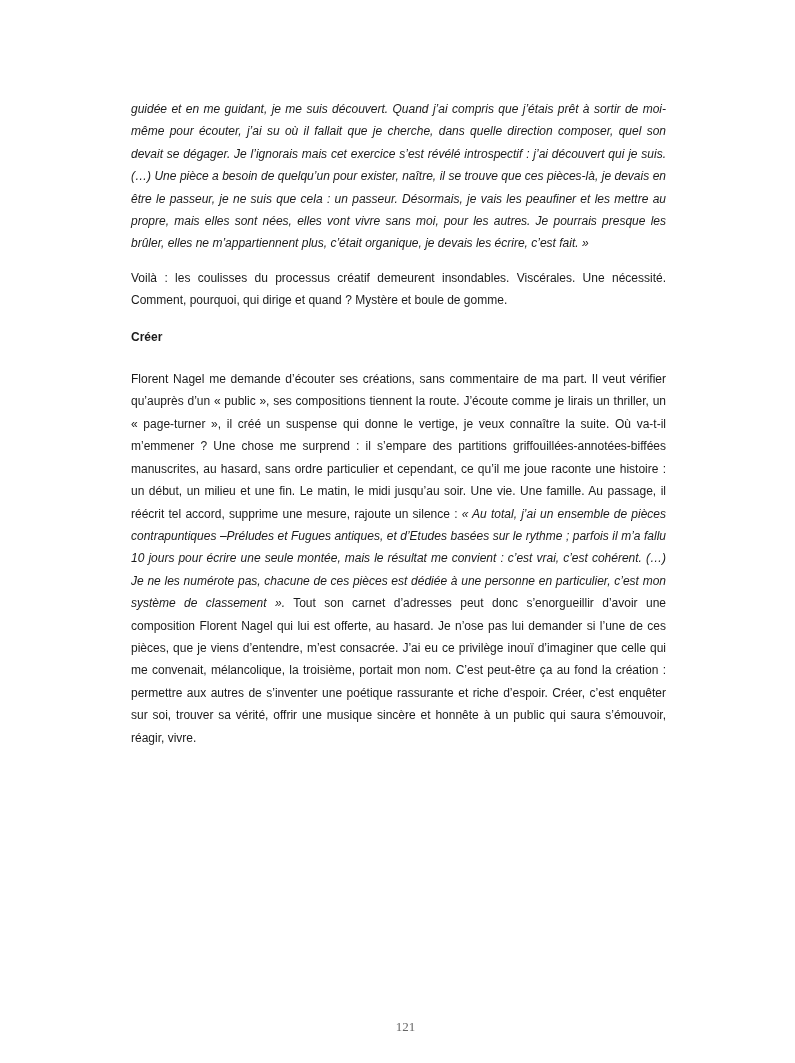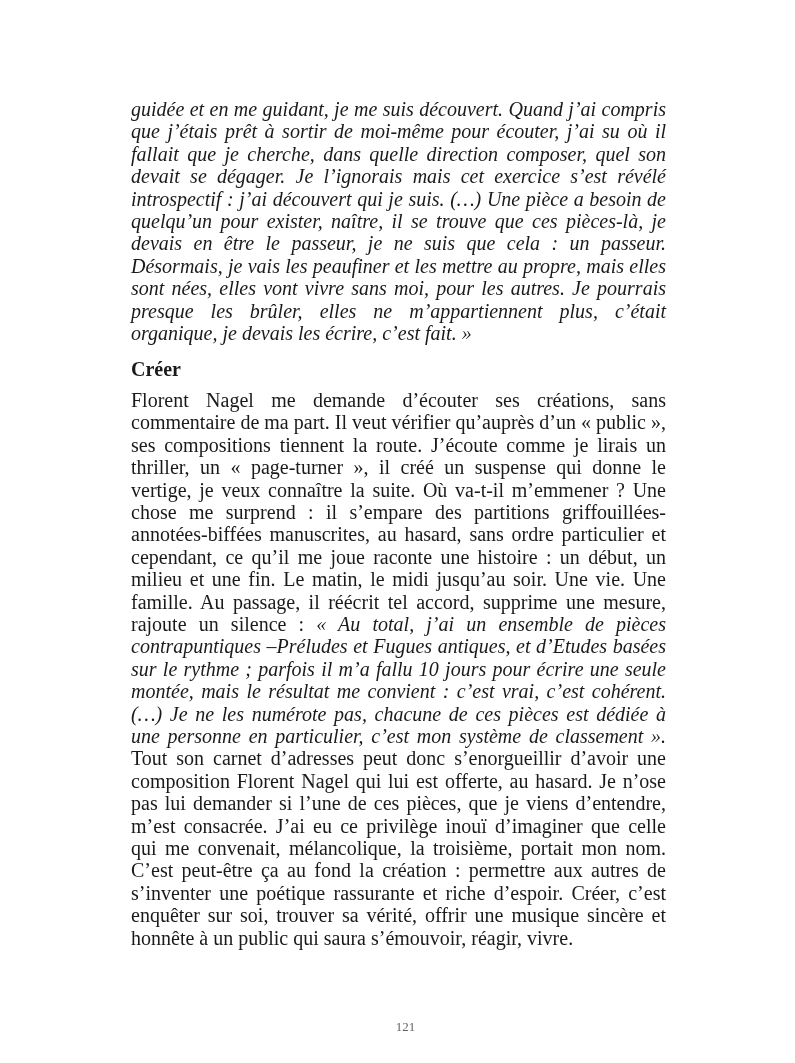--- a/index.html
+++ b/index.html
@@ -1,32 +1,33 @@
 <!DOCTYPE html>
 <html><head>
 <meta charset="utf-8">
 <style>
   html, body { margin: 0; padding: 0; background: #ffffff; }
   body { width: 795px; height: 1063px; position: relative; overflow: hidden; }
   .page {
     position: absolute; left: 131px; top: 98px; width: 535px;
-    font-family: Liberation Serif, serif;
-    font-size: 20px; line-height: 22.4px; color: #1a1a1a;
+    font-family: Liberation Sans, sans-serif;
+    font-size: 12px; line-height: 22.4px; color: #1a1a1a;
     text-align: justify;
   }
   .para { margin: 0 0 12px 0; }
   .quote { font-style: italic; }
-  .heading { font-weight: bold; margin: 14px 0 8px 0; }
+  .heading { font-weight: bold; margin: 14px 0 20px 0; }
   .page-number {
     position: absolute; top: 1019px; left: 0; width: 795px; text-align: center;
     font-family: "Liberation Serif", serif; font-size: 13px; color: #666666; margin-left: 8px;
   }
 </style>
 </head>
 <body>
 
 <div class="page">
   <p class="para quote">guidée et en me guidant, je me suis découvert. Quand j’ai compris que j’étais prêt à sortir de moi-même pour écouter, j’ai su où il fallait que je cherche, dans quelle direction composer, quel son devait se dégager. Je l’ignorais mais cet exercice s’est révélé introspectif : j’ai découvert qui je suis. (…) Une pièce a besoin de quelqu’un pour exister, naître, il se trouve que ces pièces-là, je devais en être le passeur, je ne suis que cela : un passeur. Désormais, je vais les peaufiner et les mettre au propre, mais elles sont nées, elles vont vivre sans moi, pour les autres. Je pourrais presque les brûler, elles ne m’appartiennent plus, c’était organique, je devais les écrire, c’est fait. »</p>
+  <p class="para">Voilà : les coulisses du processus créatif demeurent insondables. Viscérales. Une nécessité. Comment, pourquoi, qui dirige et quand ? Mystère et boule de gomme.</p>
   <p class="heading">Créer</p>
   <p class="para"><span>Florent Nagel me demande d’écouter ses créations, sans commentaire de ma part. Il veut vérifier qu’auprès d’un « public », ses compositions tiennent la route. J’écoute comme je lirais un thriller, un « page-turner », il créé un suspense qui donne le vertige, je veux connaître la suite. Où va-t-il m’emmener ? Une chose me surprend : il s’empare des partitions griffouillées-annotées-biffées manuscrites, au hasard, sans ordre particulier et cependant, ce qu’il me joue raconte une histoire : un début, un milieu et une fin. Le matin, le midi jusqu’au soir. Une vie. Une famille. Au passage, il réécrit tel accord, supprime une mesure, rajoute un silence : </span><span class="quote">« Au total, j’ai un ensemble de pièces contrapuntiques –Préludes et Fugues antiques, et d’Etudes basées sur le rythme ; parfois il m’a fallu 10 jours pour écrire une seule montée, mais le résultat me convient : c’est vrai, c’est cohérent. (…) Je ne les numérote pas, chacune de ces pièces est dédiée à une personne en particulier, c’est mon système de classement ».</span><span> Tout son carnet d’adresses peut donc s’enorgueillir d’avoir une composition Florent Nagel qui lui est offerte, au hasard. Je n’ose pas lui demander si l’une de ces pièces, que je viens d’entendre, m’est consacrée. J’ai eu ce privilège inouï d’imaginer que celle qui me convenait, mélancolique, la troisième, portait mon nom. C’est peut-être ça au fond la création : permettre aux autres de s’inventer une poétique rassurante et riche d’espoir. Créer, c’est enquêter sur soi, trouver sa vérité, offrir une musique sincère et honnête à un public qui saura s’émouvoir, réagir, vivre.</span></p>
 </div>
 
 <div class="page-number">121</div>
 
 </body></html>

